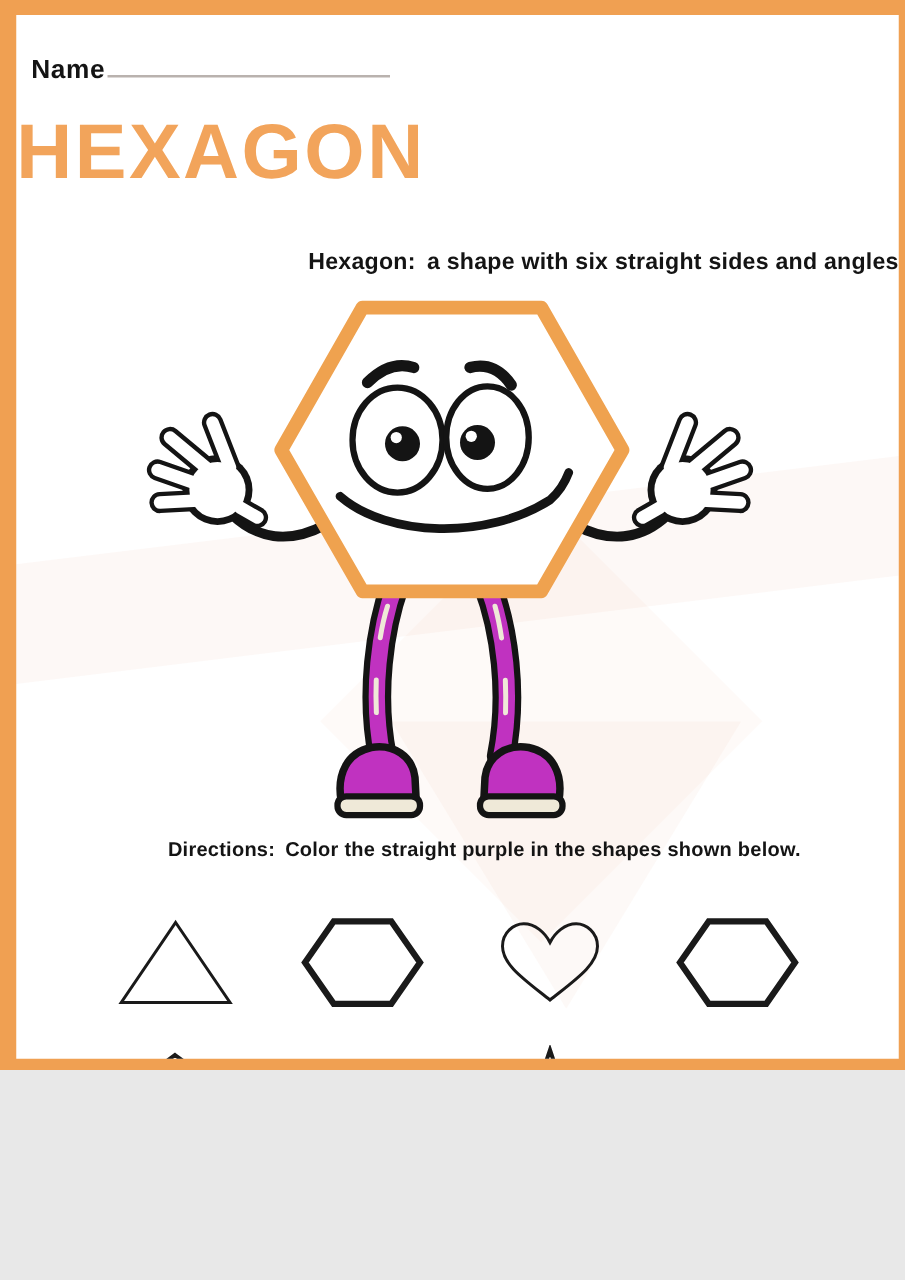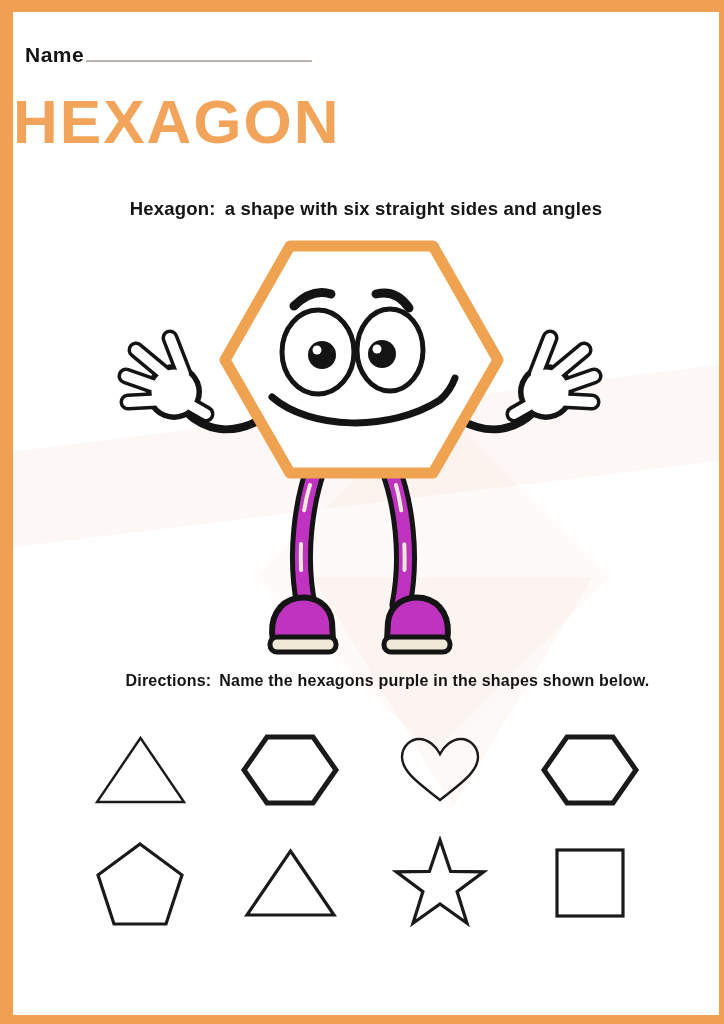--- a/index.html
+++ b/index.html
@@ -1,18 +1,18 @@
 <!DOCTYPE html>
 <html><head>
 <meta charset="utf-8">
 <style>
   html,body{margin:0;padding:0;background:#e8e8e8;}
   .page{
     position:relative;
-    width:724px;height:1024px;
+    width:724px;height:856px;
     box-sizing:border-box;
     background:#ffffff;
     border-left:13px solid var(--frame,#F0A052);
     border-top:12px solid var(--frame,#F0A052);
     border-right:5px solid var(--frame,#F0A052);
     border-bottom:9px solid var(--frame,#F0A052);
     overflow:hidden;
     font-family:"Liberation Sans","DejaVu Sans",sans-serif;
     color:#141414;
   }
@@ -28,21 +28,21 @@
   .name-label{font-size:21px;font-weight:600;letter-spacing:.5px;}
   .name-line{display:inline-block;width:226px;border-bottom:2px solid #b9b2ae;height:20px;margin-left:2px;vertical-align:baseline;}
 
   .title{
     position:absolute;left:0;right:0;top:74px;margin:0;
     font-size:62px;font-weight:bold;letter-spacing:2px;
     color:var(--title,#F2A45B);
   }
   .definition{
     position:absolute;left:0;right:0;top:186px;margin:0;
-    text-align:center;font-size:18.5px;font-weight:600;letter-spacing:.2px;
+    text-align:right;font-size:18.5px;font-weight:600;letter-spacing:.2px;
   }
   .definition .term{margin-right:9px;}
 
   .character{position:absolute;left:97px;top:228px;width:500px;height:420px;}
 
   .directions{
     position:absolute;left:0;right:0;top:660px;margin:0;
     text-align:center;font-size:16px;font-weight:600;letter-spacing:.2px;
   }
   .directions .dlabel{margin-right:8px;padding-left:43px;}
@@ -130,21 +130,21 @@
           <circle cx="207" cy="110" r="4.5" fill="#ffffff"></circle>
           <circle cx="267" cy="109" r="4.5" fill="#ffffff"></circle>
           <path d="M 184,66 Q 202,48 221,54" fill="none" stroke="#141414" stroke-width="9" stroke-linecap="round"></path>
           <path d="M 266,54 Q 286,49 299,68" fill="none" stroke="#141414" stroke-width="9" stroke-linecap="round"></path>
           <path d="M 162,157 C 200,190 280,192 330,160 C 338,153 342,146 345,138" fill="none" stroke="#141414" stroke-width="7" stroke-linecap="round"></path>
         </g>
       </svg>
     </div>
 
     <p class="directions">
-      <span class="dlabel">Directions:</span><span>Name the hexagons purple in the shapes shown below.</span>
+      <span class="dlabel">Directions:</span><span>Color the straight purple in the shapes shown below.</span>
     </p>
 
     <div id="shapes-grid" class="shapes-grid">
         <div class="shape-cell">
           <svg viewBox="0 0 95 76" width="95" height="76">
             <polygon class="outline" points="47.5,6 91,70 4,70" stroke-width="2.4"></polygon>
           </svg>
         </div>
         <div class="shape-cell">
           <svg viewBox="0 0 100 78" width="100" height="78">

